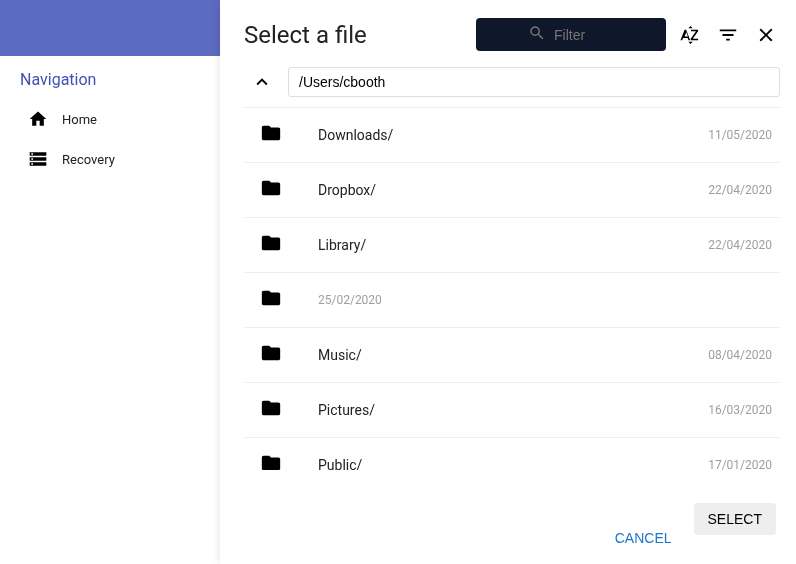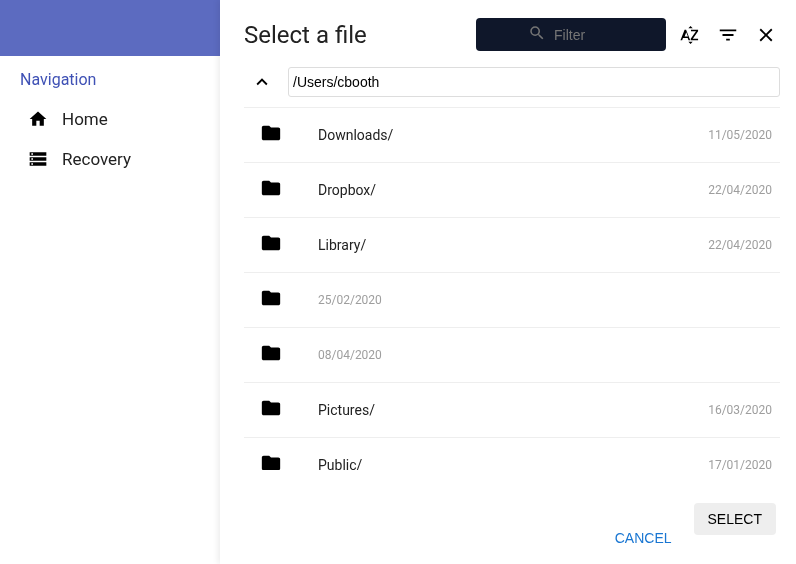--- a/index.html
+++ b/index.html
@@ -28,21 +28,21 @@
       font-size: 16px;
       padding: 14px 20px 10px 20px;
       font-weight: 400;
     }
     .nav-item {
       display: flex;
       align-items: center;
       gap: 14px;
       padding: 10px 28px;
       cursor: pointer;
-      font-size: 17px;
+      font-size: 13px;
     }
     .nav-item .icon { width: 20px; height: 20px; display: flex; align-items: center; justify-content: center; }
     .main {
       flex: 1;
       display: flex;
       flex-direction: column;
       padding: 0 16px 0 24px;
       box-shadow: -2px 0 6px rgba(0,0,0,0.08);
     }
     .dialog-header {
@@ -100,21 +100,21 @@
       height: 28px;
       display: flex;
       align-items: center;
       justify-content: center;
       cursor: pointer;
     }
     .path-input {
       flex: 1;
       border: 1px solid #ddd;
       border-radius: 3px;
-      padding: 6px 4px;
+      padding: 6px 10px;
       font-size: 14px;
       outline: none;
     }
     .file-list {
       flex: 1;
       overflow-y: auto;
     }
     .file-row {
       display: flex;
       align-items: center;
@@ -244,20 +244,21 @@
       <div class="file-row">
         <span><svg viewBox="0 0 24 24" width="22" height="22" fill="#000">
             <path d="M10 4H4c-1.1 0-2 .9-2 2v12c0 1.1.9 2 2 2h16c1.1 0 2-.9 2-2V8c0-1.1-.9-2-2-2h-8l-2-2z"></path>
           </svg></span>
         <span class="file-date">25/02/2020</span>
       </div>
       <div class="file-row">
         <span><svg viewBox="0 0 24 24" width="22" height="22" fill="#000">
             <path d="M10 4H4c-1.1 0-2 .9-2 2v12c0 1.1.9 2 2 2h16c1.1 0 2-.9 2-2V8c0-1.1-.9-2-2-2h-8l-2-2z"></path>
           </svg></span>
+        <span class="file-name">Music/</span>
         <span class="file-date">08/04/2020</span>
       </div>
       <div class="file-row">
         <span><svg viewBox="0 0 24 24" width="22" height="22" fill="#000">
             <path d="M10 4H4c-1.1 0-2 .9-2 2v12c0 1.1.9 2 2 2h16c1.1 0 2-.9 2-2V8c0-1.1-.9-2-2-2h-8l-2-2z"></path>
           </svg></span>
         <span class="file-name">Pictures/</span>
         <span class="file-date">16/03/2020</span>
       </div>
       <div class="file-row">

